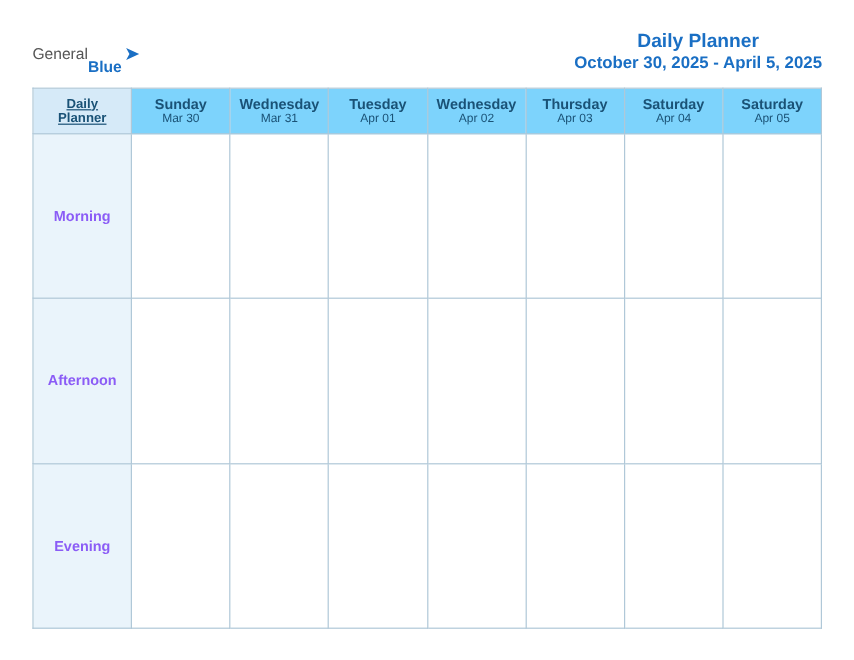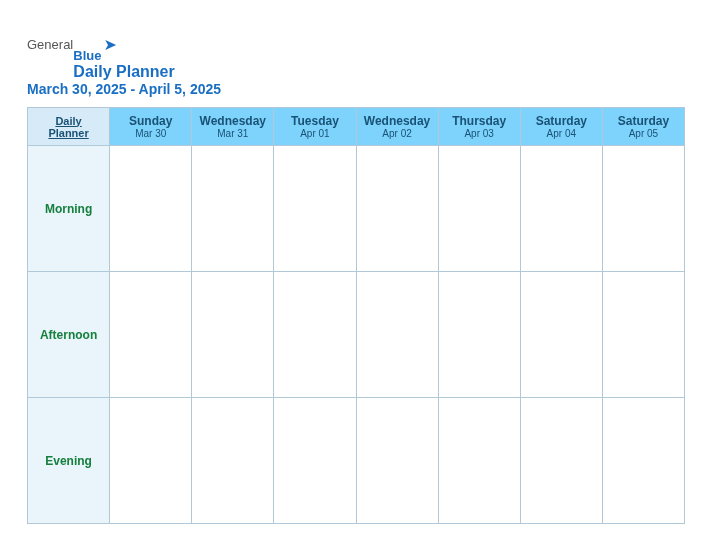--- a/index.html
+++ b/index.html
@@ -21,21 +21,20 @@
       padding: 16px 16px 16px 16px;
       display: flex;
       flex-direction: column;
     }
 
     .header {
       display: flex;
       justify-content: space-between;
       align-items: flex-start;
       margin-bottom: 10px;
-      flex-direction: column;
     }
 
     .logo-area {
       display: flex;
       flex-direction: column;
       align-items: flex-start;
     }
 
     .logo-text {
       display: flex;
@@ -116,21 +115,21 @@
       font-size: 11px;
       text-decoration: underline;
     }
 
     .row-label {
       background: #eaf4fb;
       text-align: center;
       vertical-align: middle;
       font-size: 12px;
       font-weight: bold;
-      color: #15803d;
+      color: #8b5cf6;
       width: 80px;
     }
 
     .planner-table tbody tr td.day-cell {
       background: #fff;
       height: 110px;
     }
 
     .planner-table tbody tr:last-child td.day-cell {
       height: 110px;
@@ -143,21 +142,21 @@
   <div class="header">
     <div class="logo-area">
       <div class="logo-text">
         <span class="logo-general">General</span>
         <span class="logo-blue">Blue</span>
         <span class="logo-bird">➤</span>
       </div>
     </div>
     <div class="title-area">
       <div class="title-main">Daily Planner</div>
-      <div class="title-sub">March 30, 2025 - April 5, 2025</div>
+      <div class="title-sub">October 30, 2025 - April 5, 2025</div>
     </div>
   </div>
 
   <table class="planner-table">
     <thead>
       <tr>
         <th class="header-left">
           <span>Daily</span><br>
           <span>Planner</span>
         </th>

